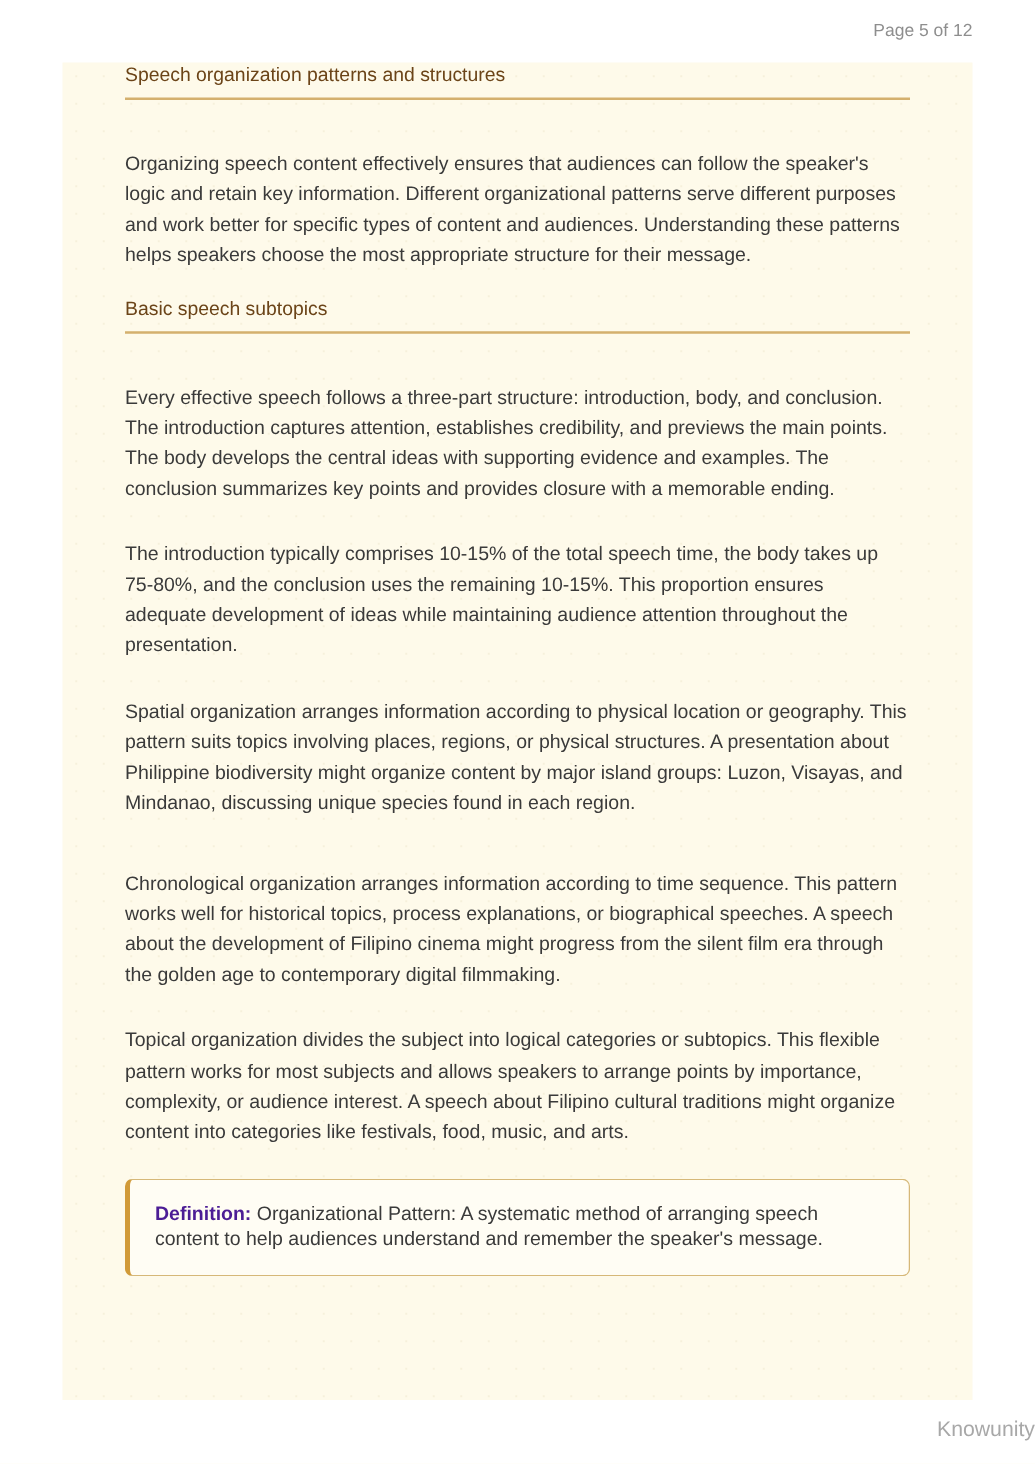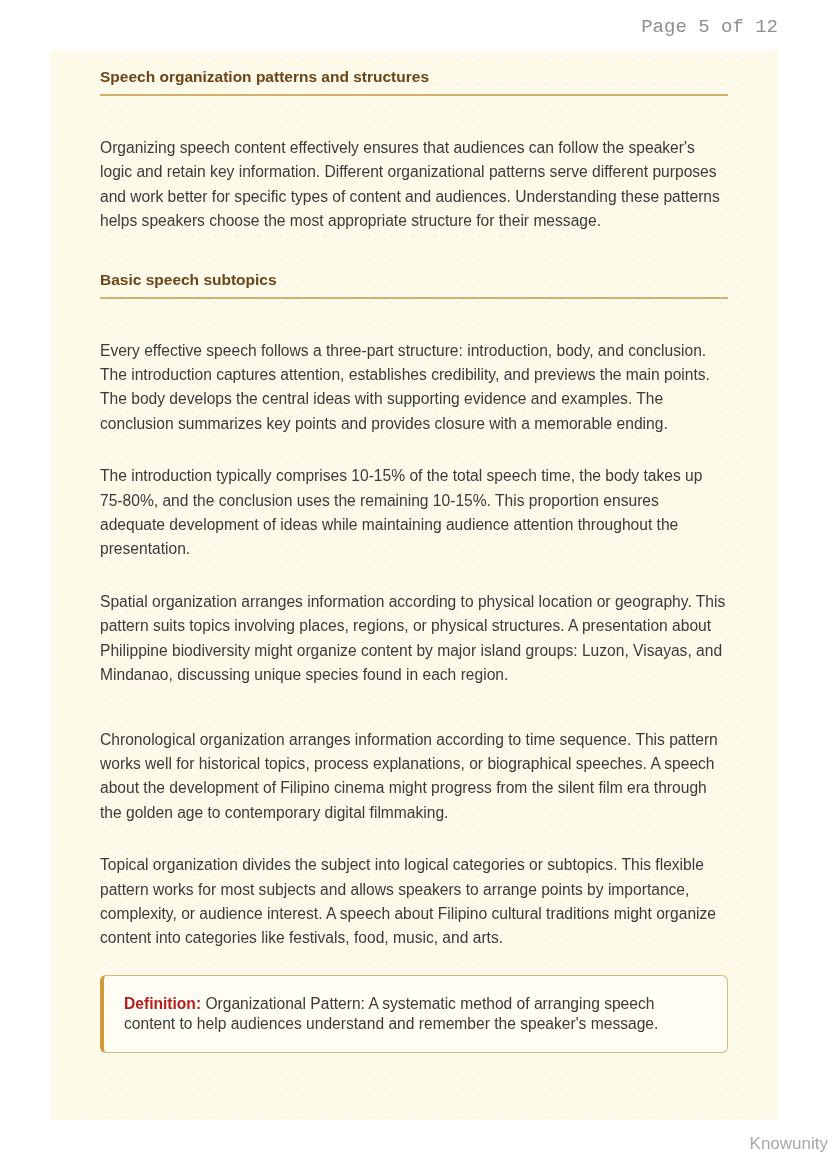--- a/index.html
+++ b/index.html
@@ -8,46 +8,46 @@
     height: 1171px;
     background: #ffffff;
     position: relative;
     overflow: hidden;
     font-family: "Liberation Sans", "DejaVu Sans", sans-serif;
   }
   .page-number {
     position: absolute;
     top: 16px;
     right: 50px;
-    font-family: Liberation Mono, monospace;
-    font-size: 19px;
+    font-family: Liberation Sans, sans-serif;
+    font-size: 14px;
     color: #8e8e8e;
   }
   .sheet {
     position: absolute;
     left: 50px;
     top: 50px;
     width: 728px;
     height: 1070px;
     background-color: #fefaea;
     background-image: radial-gradient(rgba(210,195,150,0.18) 1px, transparent 1px);
     background-size: 22px 22px;
   }
   .content {
     position: absolute;
     left: 50px;
     top: 0;
     width: 628px;
   }
   .section-heading {
     font-size: 15.5px;
-    font-weight: bold;
+    font-weight: normal;
     color: #6b4418;
     margin: 0;
-    padding: 16px 0 7px 0;
+    padding: 0 0 7px 0;
     border-bottom: 2px solid #d4b06e;
     line-height: 20px;
   }
   .h1 { margin-top: 0px; }
   .para {
     font-size: 15.6px;
     line-height: 24.4px;
     color: #3a3a3a;
     margin: 0;
   }
@@ -60,21 +60,21 @@
     border-left: 4px solid #d19a38;
     border-radius: 6px;
     background: #fffdf4;
     padding: 18px 20px 17px 20px;
     font-size: 15.6px;
     line-height: 20.5px;
     color: #3a3a3a;
   }
   .definition-label {
     font-weight: bold;
-    color: #b91c1c;
+    color: #4c1d95;
   }
   .footer {
     position: absolute;
     left: 0;
     width: 828px;
     top: 1134px;
     text-align: right;
     font-size: 17px;
     color: #a8a8a8;
   }

